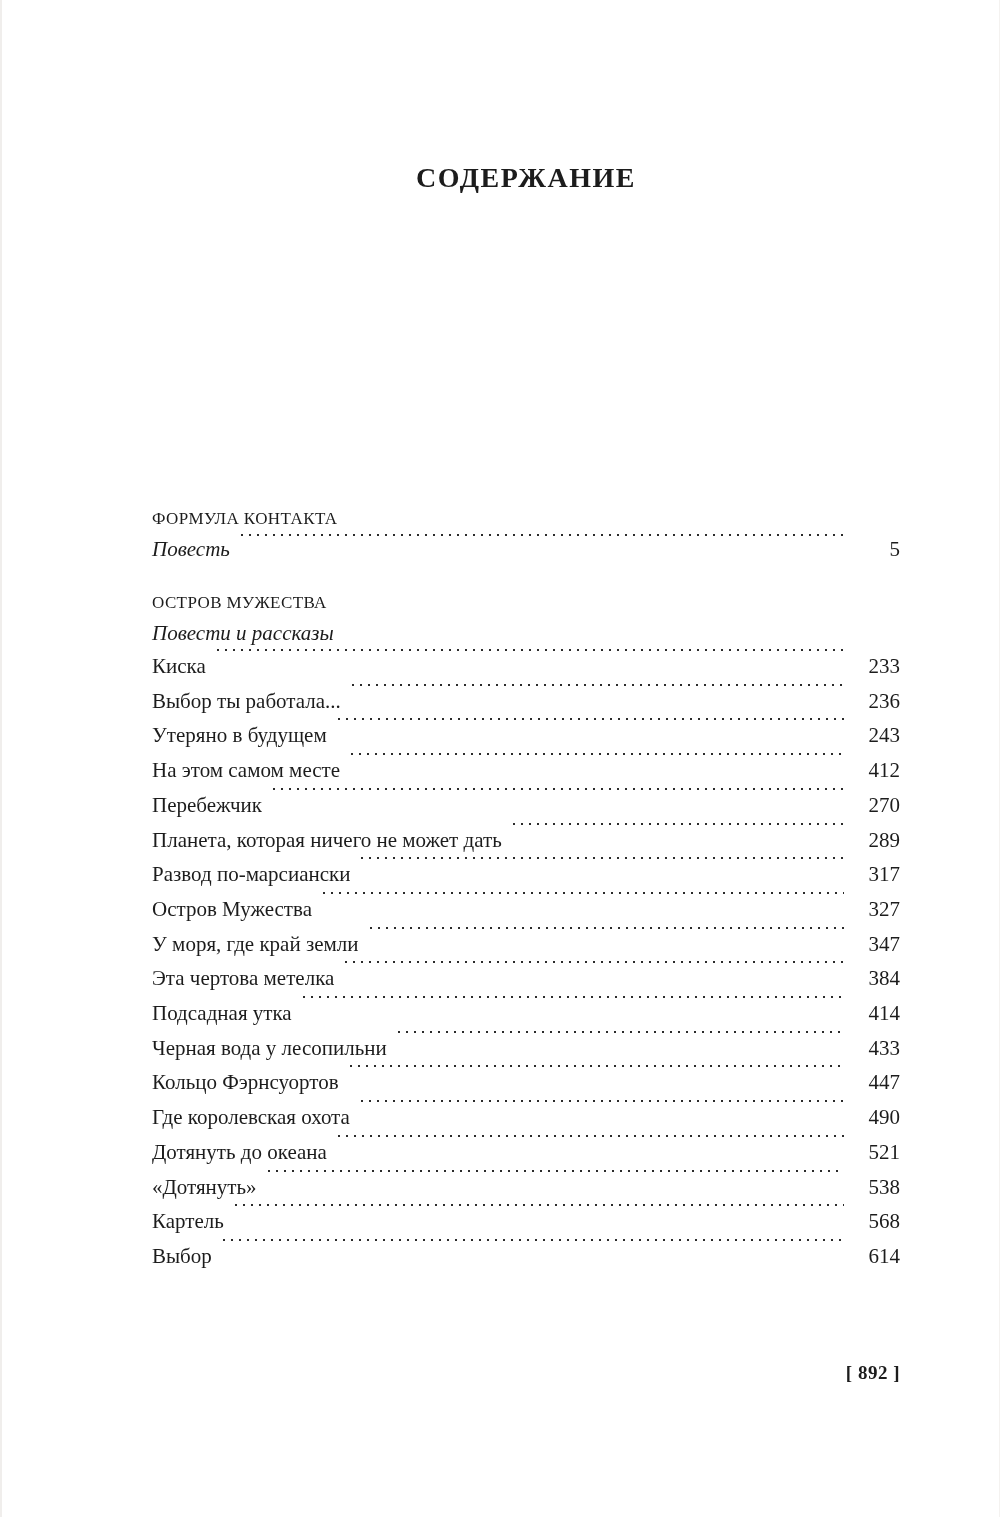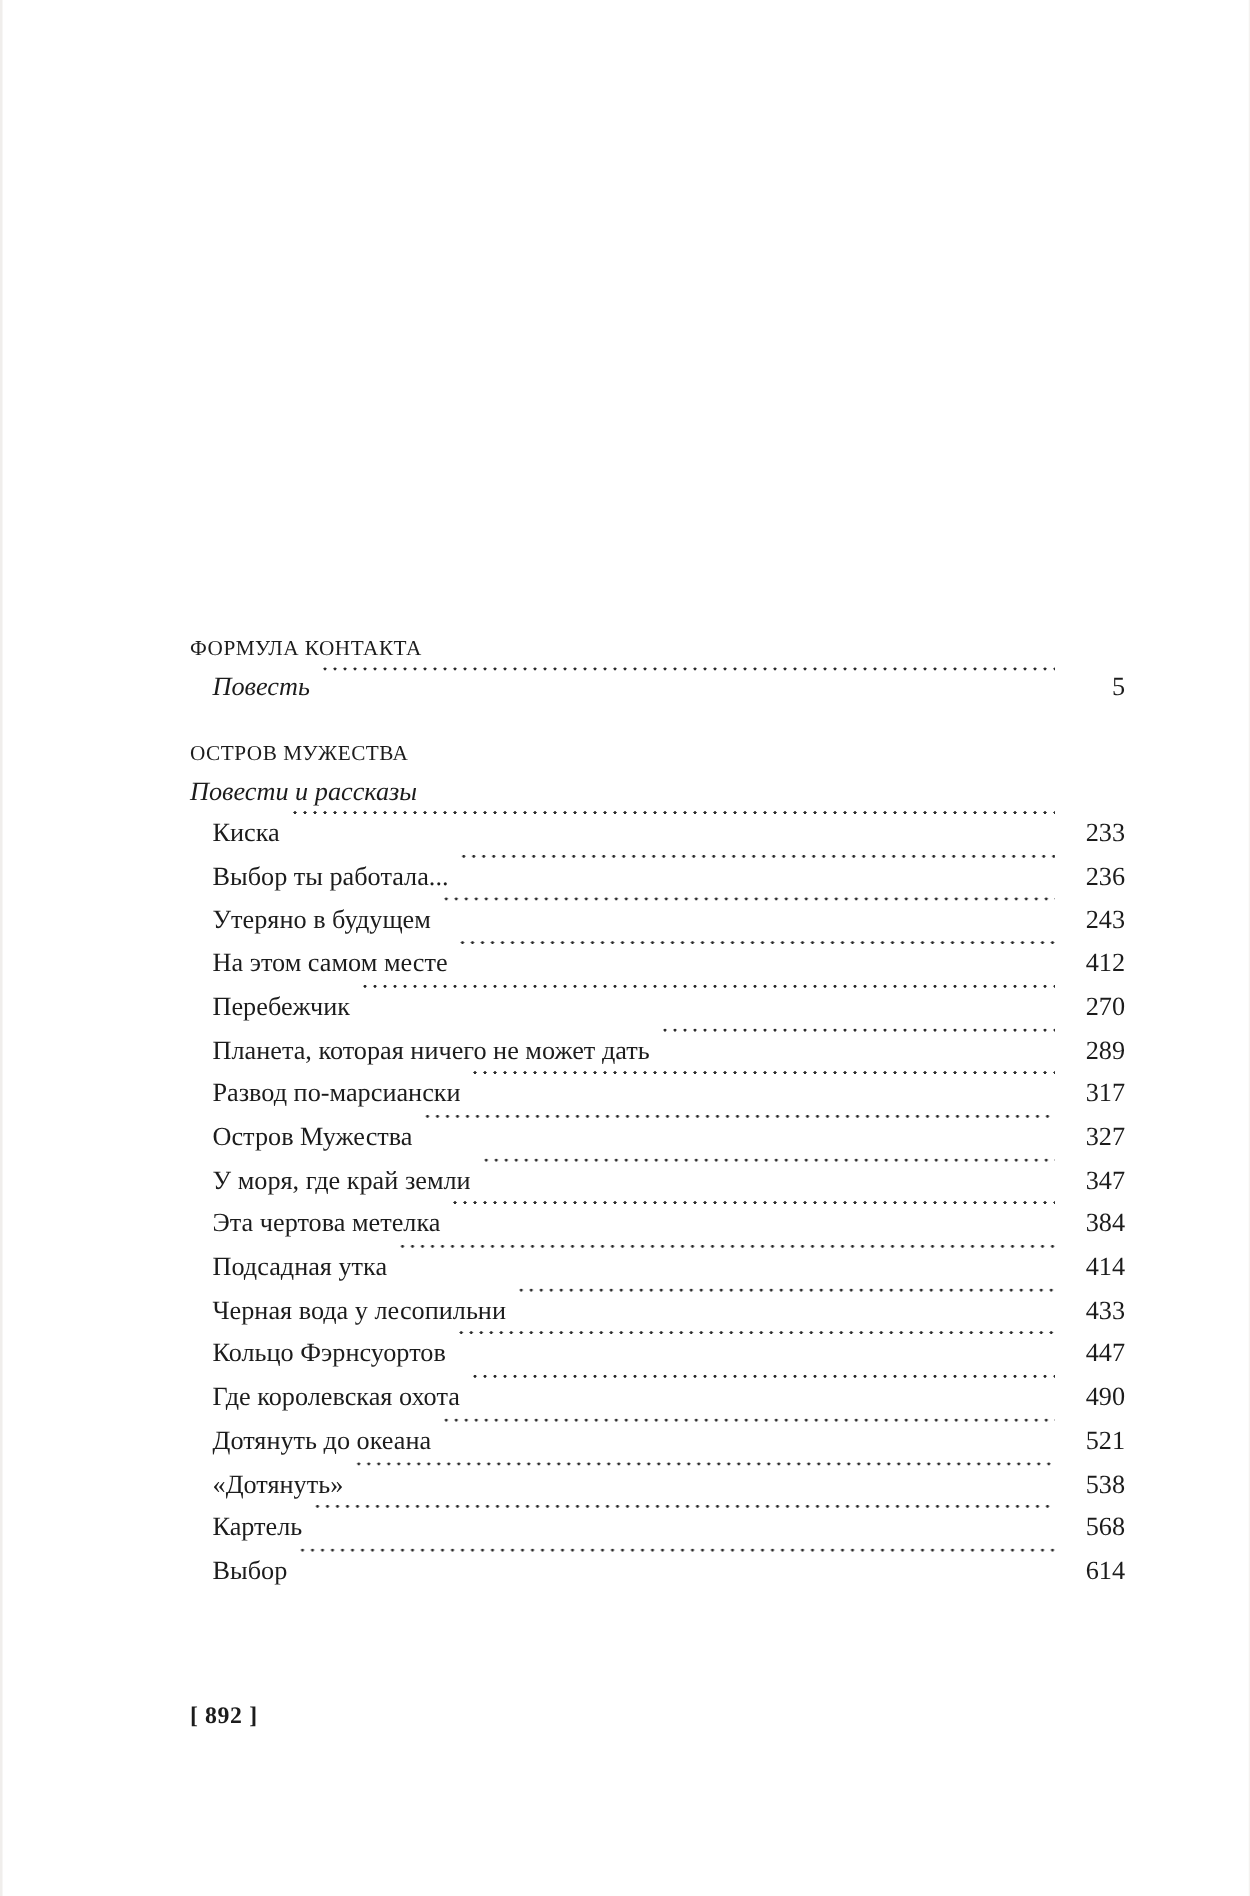--- a/index.html
+++ b/index.html
@@ -39,21 +39,20 @@
   }
   .section-heading {
     font-size: 17px;
     line-height: 31px;
     letter-spacing: 0.4px;
     font-weight: normal;
   }
   .row {
     display: flex;
     align-items: flex-start;
-    margin-left: 18px;
   }
   .sub-row {
     line-height: 31px;
     font-size: 21px;
   }
   .italic {
     font-style: italic;
   }
   .entry {
     line-height: 34.7px;
@@ -74,31 +73,32 @@
     min-width: 56px;
     text-align: right;
     font-size: 21px;
     white-space: nowrap;
   }
   .folio {
     position: absolute;
     top: 1362px;
     left: 152px;
     right: 100px;
-    text-align: left;
+    text-align: right;
     font-size: 19px;
     font-weight: bold;
     letter-spacing: 0.5px;
   }
 </style>
 </head>
 <body>
 
 <div class="page">
 
+  <div class="contents-title">СОДЕРЖАНИЕ</div>
 
   <div class="toc">
 
     <div class="section">
       <div class="section-heading">ФОРМУЛА КОНТАКТА</div>
       <div class="row sub-row">
         <span class="italic">Повесть</span>
         <span class="leader"></span>
         <span class="page-num">5</span>
       </div>

